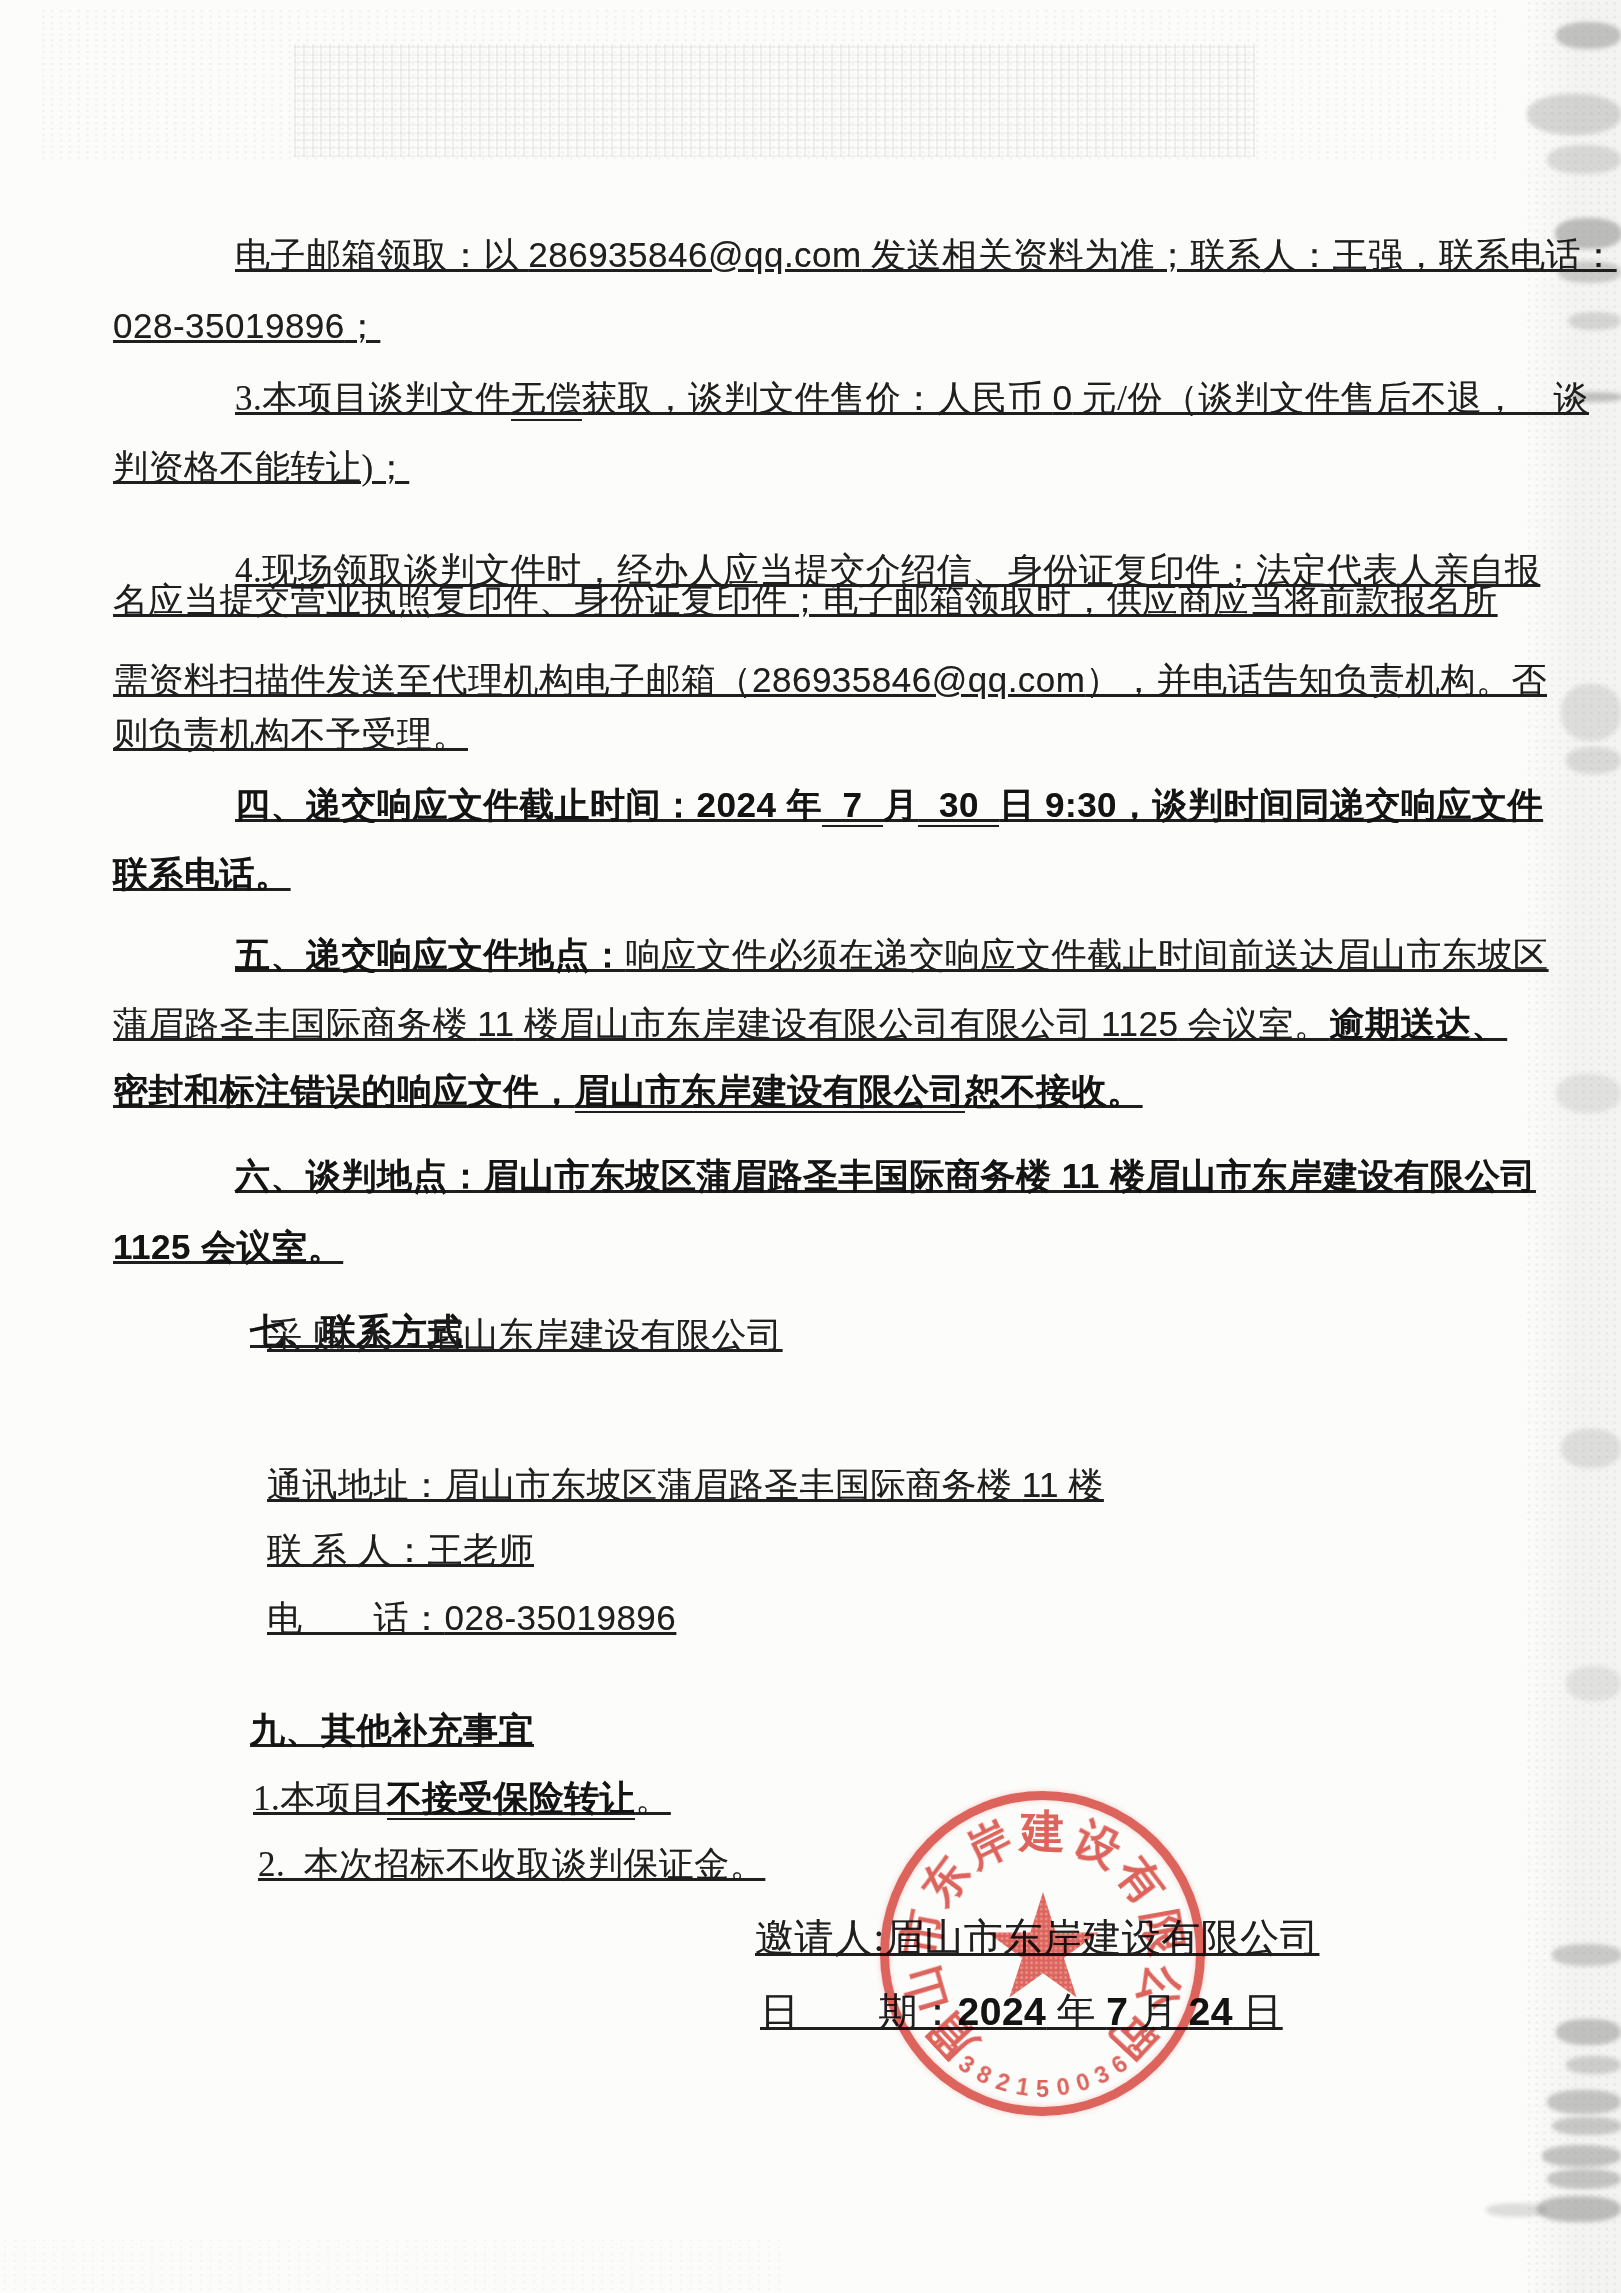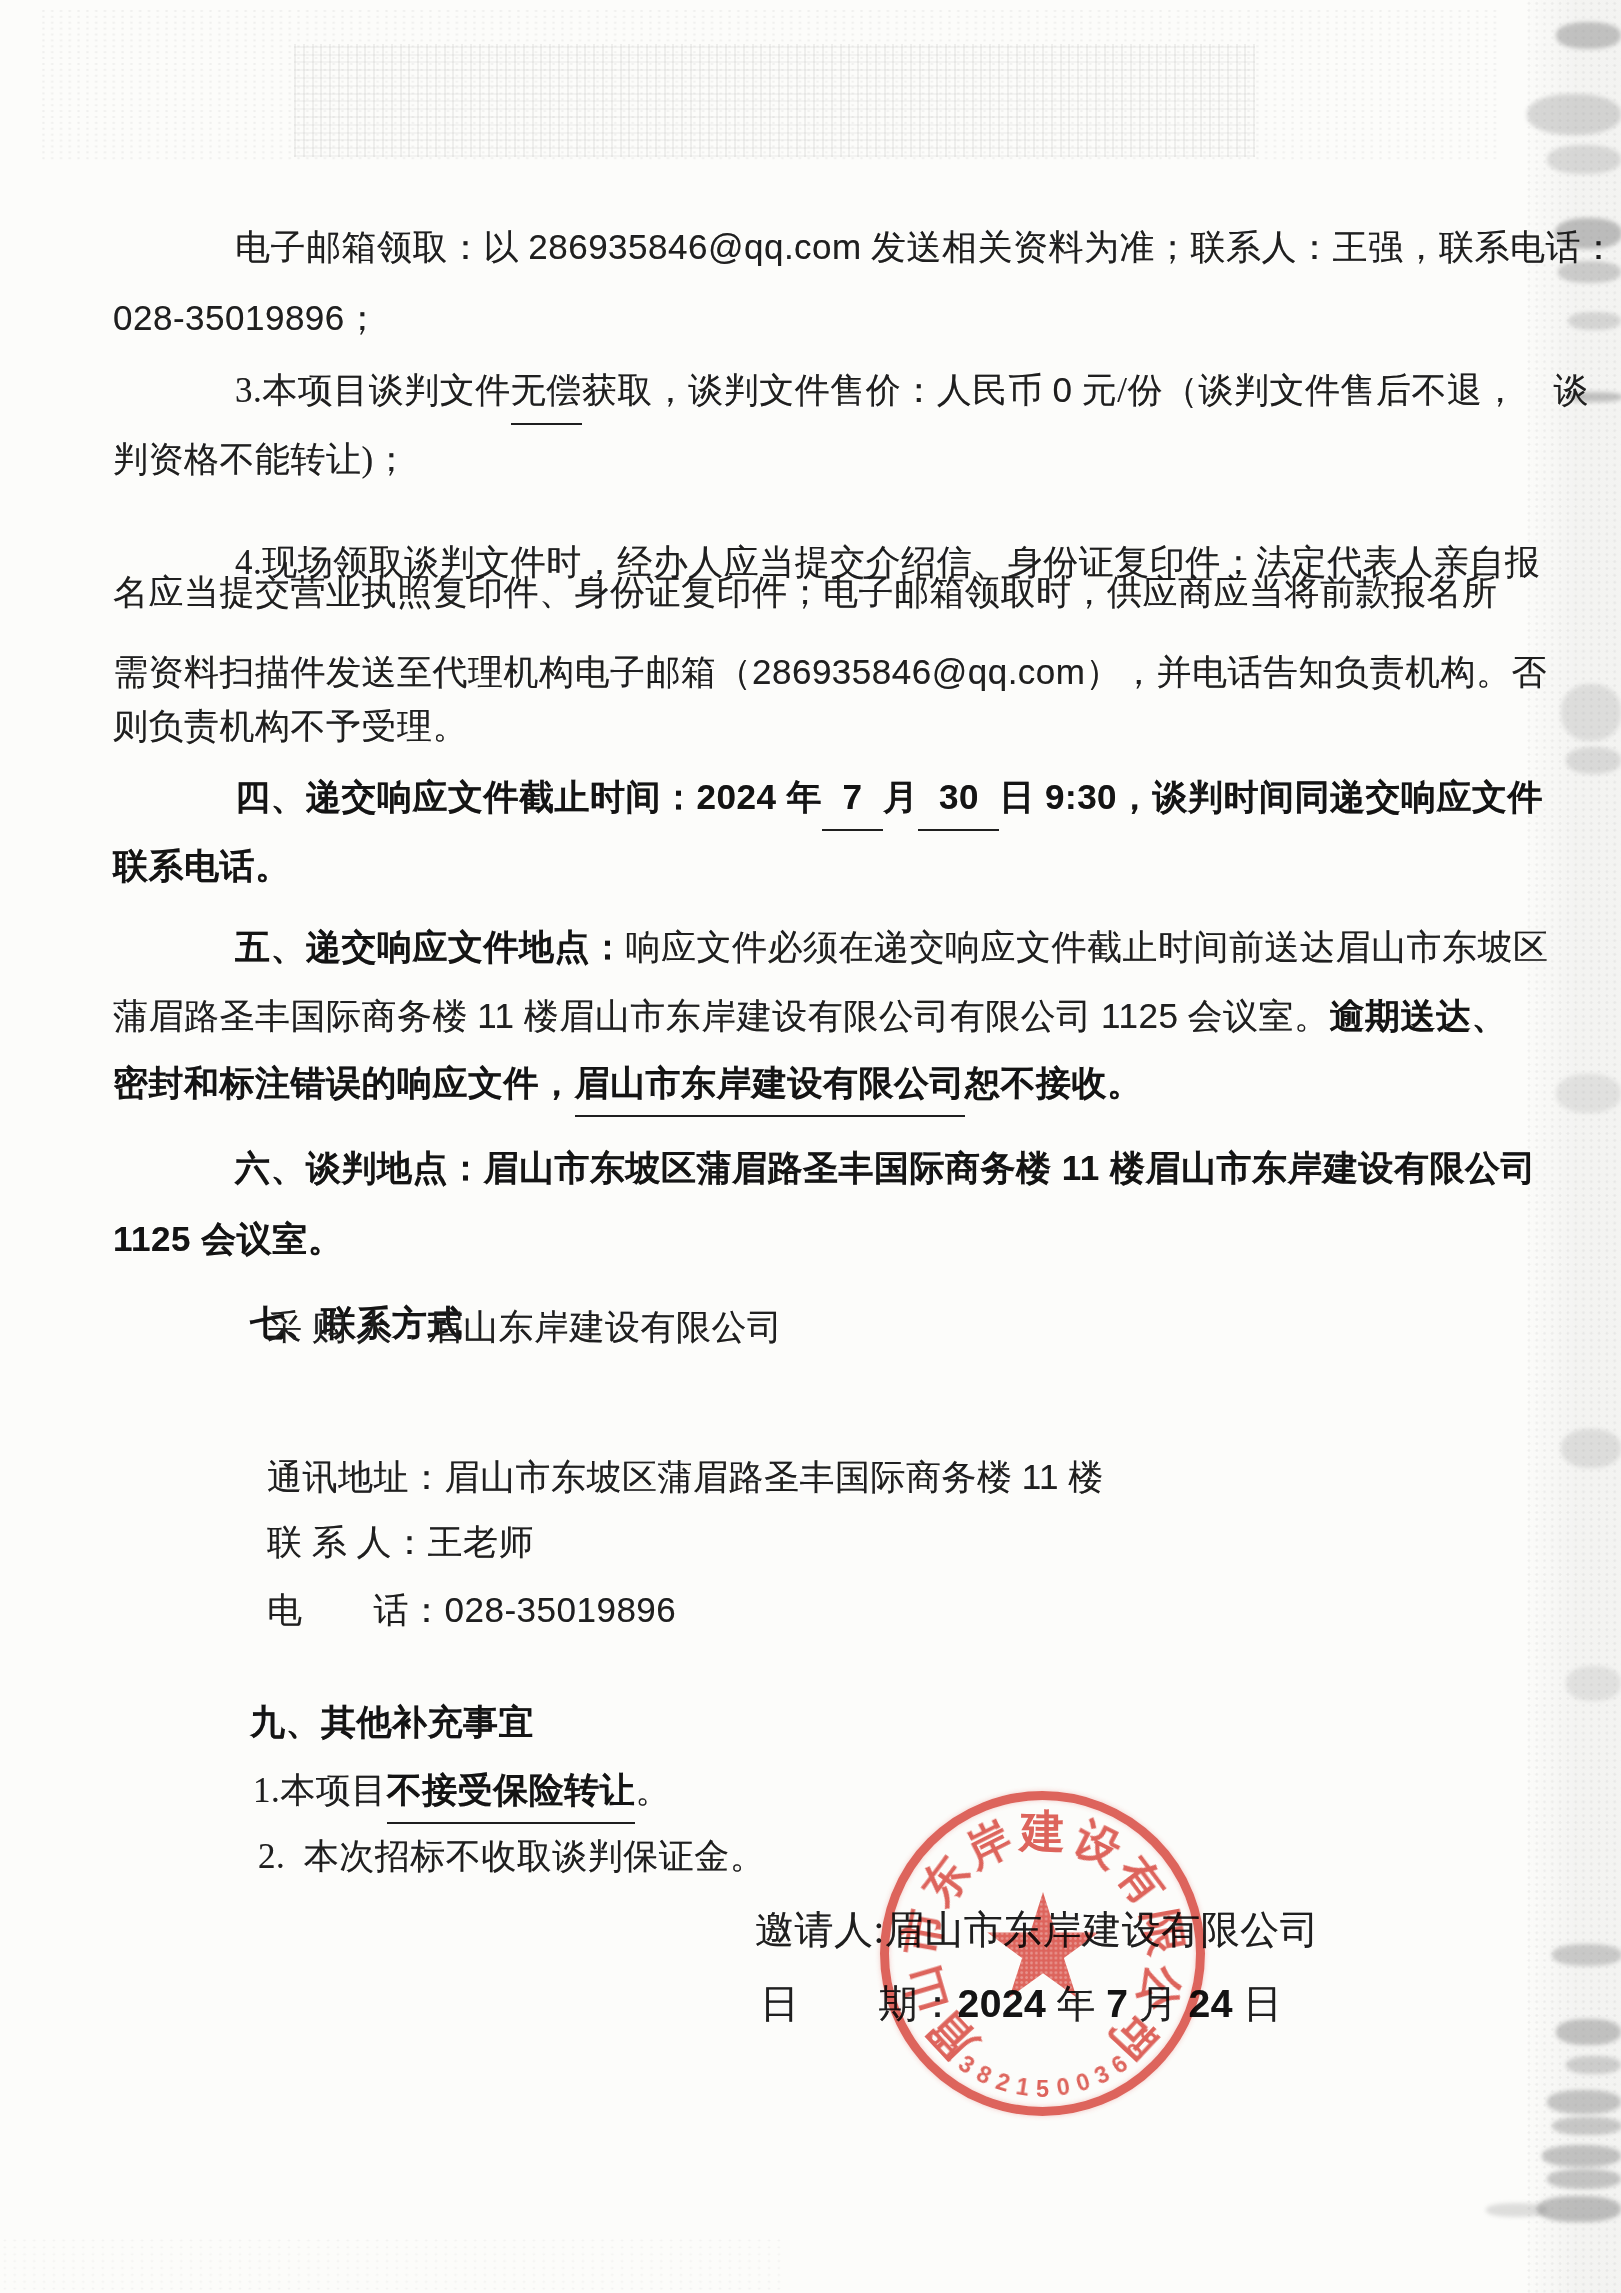--- a/index.html
+++ b/index.html
@@ -11,38 +11,39 @@
   }
   .page{
     position:relative;width:1621px;height:2294px;
     background:#fcfcfa;
     overflow:hidden;
   }
   
   .line{
     position:absolute;
     font-size:35px;
-    line-height:50px;
+    line-height:65px;
     color:#1f1f1f;
     letter-spacing:0.5px;
     white-space:pre;
     text-shadow:0 0 0.6px rgba(20,20,20,.45);
+    text-decoration:underline;
   }
   .run{display:inline;}
   .run.b{
     font-family:"Liberation Sans","DejaVu Sans",sans-serif;
     font-weight:700;color:#141414;
   }
   .run.s{
     font-family:"Liberation Sans","DejaVu Sans",sans-serif;
   }
   .run.u{
     text-decoration:none;
     border-bottom:2.9px solid #1f1f1f;
-    padding-bottom:13px;
+    padding-bottom:1px;
   }
   
   .noise-top-a{
     position:absolute;left:39px;top:7.8px;width:1460px;height:152px;
     background-image:radial-gradient(rgba(110,110,110,.20) 1px, transparent 1.6px);
     background-size:8.8px 5.9px;opacity:.45;
     filter:blur(0.3px);
   }
   .noise-top-b{
     position:absolute;left:294px;top:44px;width:961px;height:113px;

